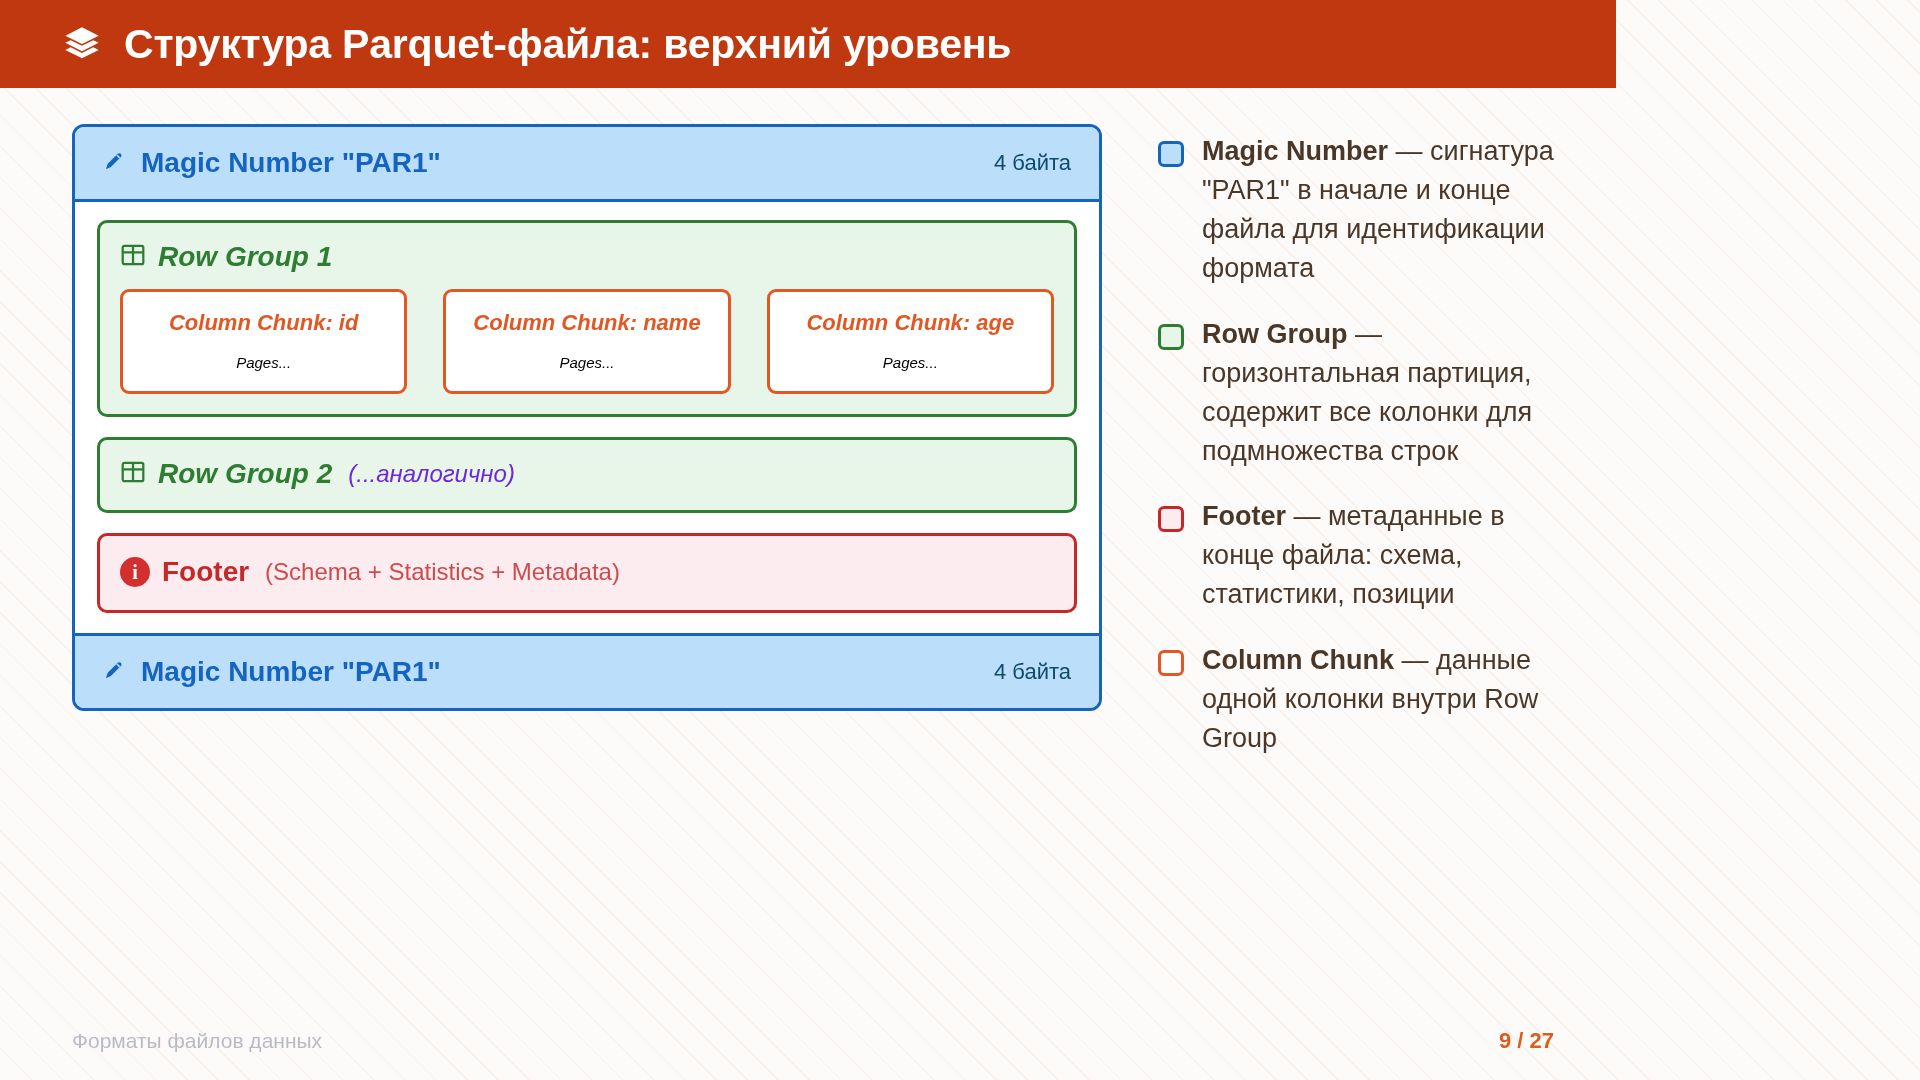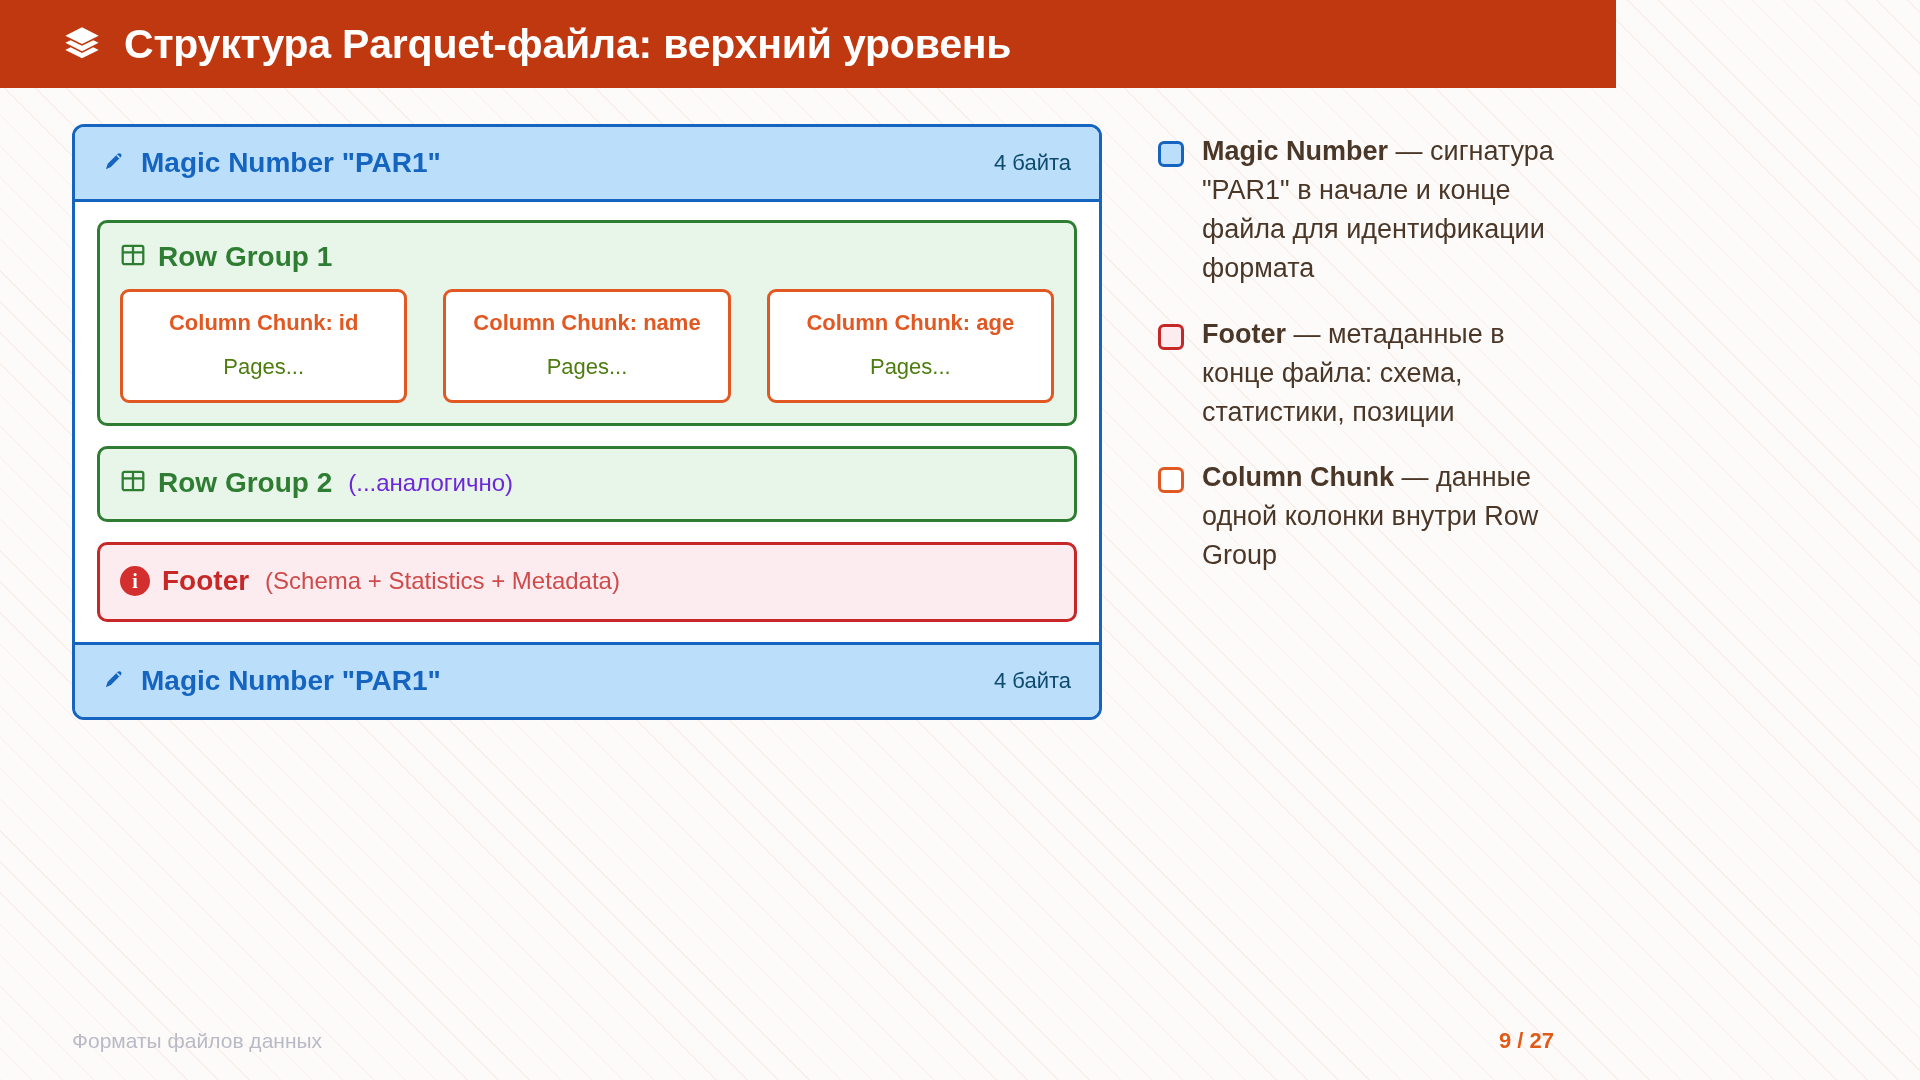--- a/index.html
+++ b/index.html
@@ -118,20 +118,21 @@
     flex-direction: column;
     gap: 20px;
   }
 
   .row-group {
     background: #e8f5e9;
     border: 3px solid #2e7d32;
     border-radius: 10px;
     padding: 18px 20px 20px 20px;
     box-sizing: border-box;
+    font-style: italic;
   }
   .rg-header {
     display: flex;
     align-items: center;
     gap: 12px;
     margin-bottom: 16px;
   }
   .rg-title {
     color: #2e7d32;
     font-size: 28px;
@@ -159,22 +160,22 @@
     text-align: center;
     box-sizing: border-box;
   }
   .chunk-title {
     color: #e25822;
     font-size: 22px;
     font-weight: bold;
     margin-bottom: 18px;
   }
   .chunk-sub {
-    color: #4d7c0f;
-    font-size: 22px;
+    color: #000000;
+    font-size: 15px;
     font-weight: normal;
   }
 
   .footer-band {
     background: #fdecef;
     border: 3px solid #c62828;
     border-radius: 10px;
     padding: 20px 20px 22px 20px;
     display: flex;
     align-items: center;
@@ -374,20 +375,24 @@
     </div>
 
     <div class="right-col">
       <ul class="key-list">
 
         <li class="key-item">
           <span class="swatch" style="border-color:#1565c0;background:#bbdefb;"></span>
           <span class="key-text"><b>Magic Number</b><span> — </span><span>сигнатура "PAR1" в начале и конце файла для идентификации формата</span></span>
         </li>
 
+        <li class="key-item">
+          <span class="swatch" style="border-color:#2e7d32;background:#e8f5e9;"></span>
+          <span class="key-text"><b>Row Group</b><span> — </span><span>горизонтальная партиция, содержит все колонки для подмножества строк</span></span>
+        </li>
 
         <li class="key-item">
           <span class="swatch" style="border-color:#c62828;background:#fdecef;"></span>
           <span class="key-text"><b>Footer</b><span> — </span><span>метаданные в конце файла: схема, статистики, позиции</span></span>
         </li>
 
         <li class="key-item">
           <span class="swatch" style="border-color:#e25822;background:#ffffff;"></span>
           <span class="key-text"><b>Column Chunk</b><span> — </span><span>данные одной колонки внутри Row Group</span></span>
         </li>

